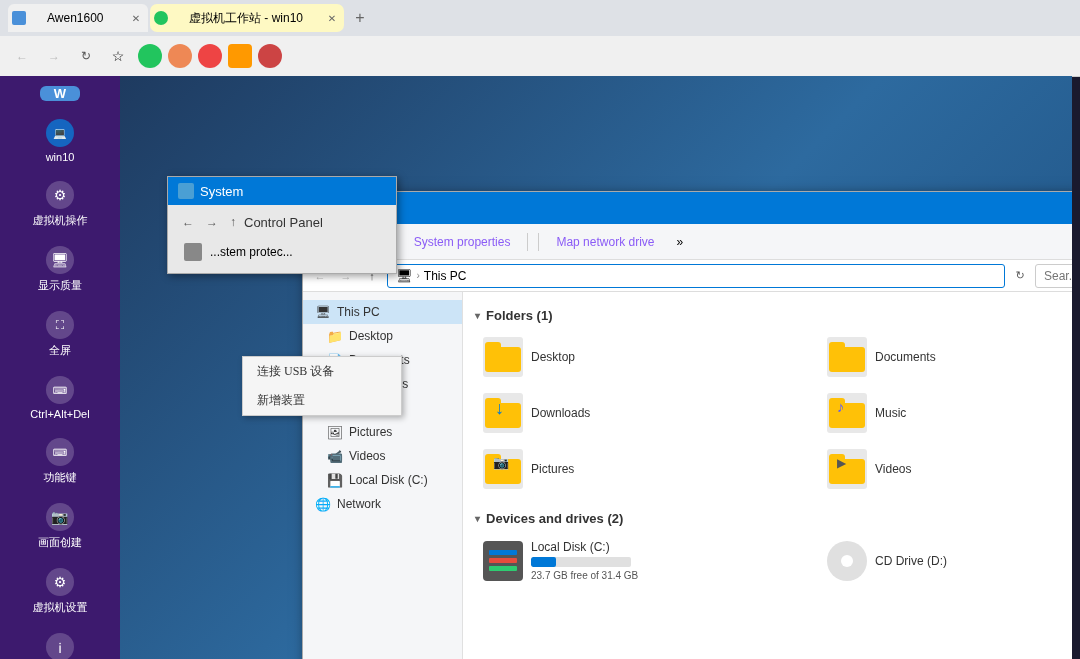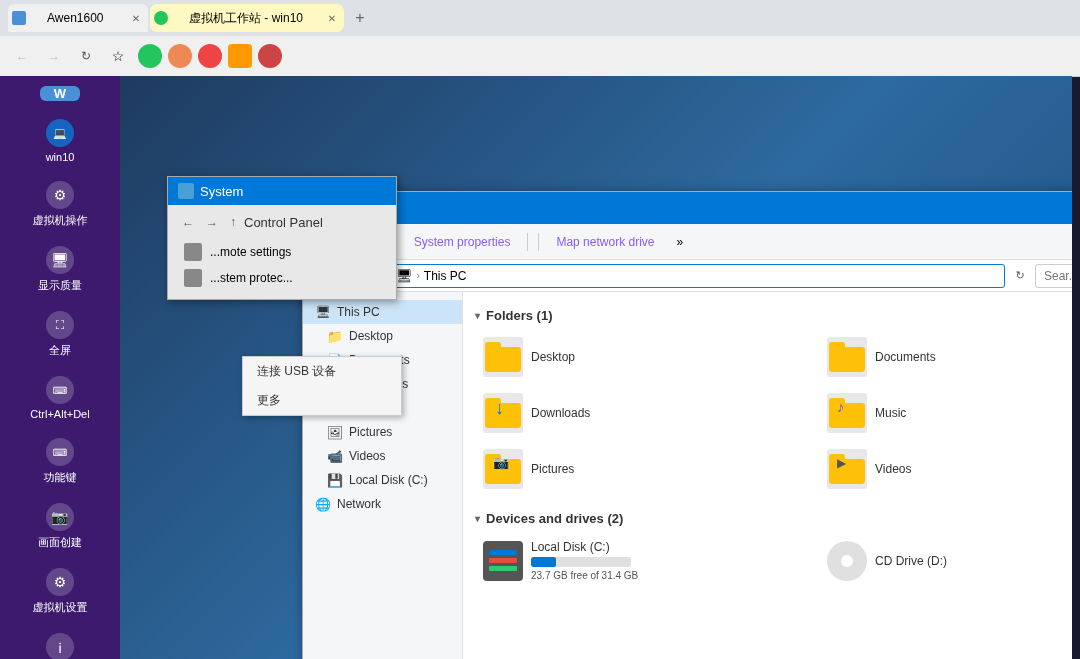--- a/index.html
+++ b/index.html
@@ -219,20 +219,21 @@
     
     .context-menu {
       position: absolute;
       left: 130px; top: 280px;
       width: 160px;
       background: #f5f5f5;
       border: 1px solid #ccc;
       box-shadow: 2px 2px 6px rgba(0,0,0,0.3);
       z-index: 30;
       font-size: 12px;
+      font-family: Liberation Serif, serif;
     }
     .context-menu-item {
       padding: 6px 14px;
       cursor: pointer;
       color: #333;
     }
 
     
     .file-explorer {
       position: absolute;
@@ -595,32 +596,28 @@
       </div>
       <div class="system-popup-body">
         <div class="system-popup-nav">
           <button>←</button>
           <button>→</button>
           <button>↑</button>
           <span class="breadcrumb-text">Control Panel</span>
         </div>
         <div class="system-popup-item">
           <div class="item-icon" style="background:#888;border-radius:2px;"></div>
-          <span>...mote settings</span>
-        </div>
-        <div class="system-popup-item">
-          <div class="item-icon" style="background:#888;border-radius:2px;"></div>
           <span>...stem protec...</span>
         </div>
       </div>
     </div>
 
     <div class="context-menu">
       <div class="context-menu-item">连接 USB 设备</div>
-      <div class="context-menu-item">更多</div>
+      <div class="context-menu-item">新增装置</div>
     </div>
 
     <div class="file-explorer">
 
       <div class="fe-titlebar">
         <div class="fe-titlebar-icon">🖥</div>
         <span>This PC</span>
 
       </div>
 

